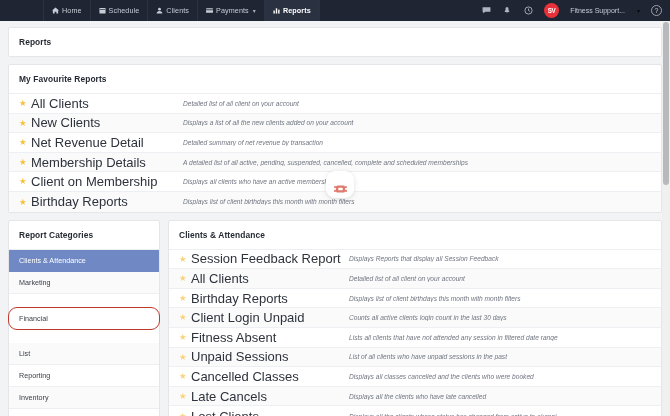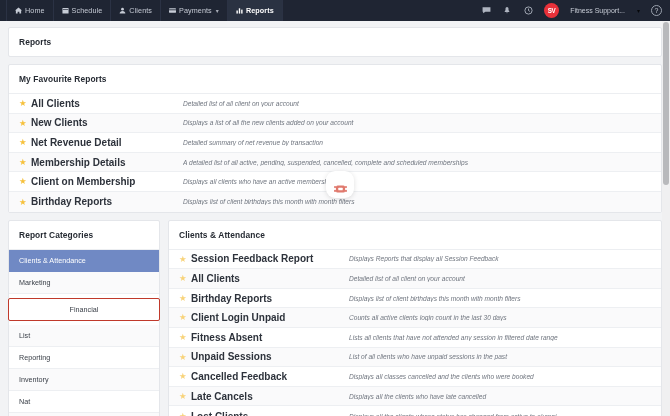--- a/index.html
+++ b/index.html
@@ -8,21 +8,21 @@
     font-family: "Liberation Sans", sans-serif;
     background: #f2f3f5;
     overflow: hidden;
   }
   .app { position: relative; width: 670px; height: 416px; background:#f2f3f5; }
 
   
   .topnav {
     display: flex; align-items: stretch;
     height: 21px; background: #1f2533; width: 100%;
-    position: relative; z-index: 30;
+    position: relative; z-index: 30; padding-left: 37px;
   }
   .nav-left { display: flex; align-items: stretch; height: 21px; padding-left: 6px; }
   .nav-item {
     display: flex; align-items: center; gap: 3px;
     padding: 0 8px; color: #c7ccd6; font-size: 7.2px; letter-spacing: .1px;
     border-right: 1px solid #2b3244; white-space: nowrap;
   }
   .nav-item:first-child { border-left: 1px solid #2b3244; }
   .nav-item.active { background: #2a3242; color: #ffffff; font-weight: bold; }
   .nav-ico { display:inline-block; width: 7px; height: 7px; position: relative; }
@@ -60,42 +60,42 @@
     display: flex; align-items: center;
     height: 19.6px; padding: 0 10px;
     border-bottom: 1px solid #edeff2;
     background: #ffffff;
   }
   .row:nth-child(even) { background: #fafafb; }
   .row:last-child { border-bottom: none; }
   .star { width: 12px; flex: 0 0 12px; font-size: 8.5px; line-height: 1; color: #f6c13c; }
   .star.hollow { color: #f8d379; }
   .row-name {
-    flex: 0 0 152px; font-size: 10px; font-weight: bold; color: #2d323b;
+    flex: 0 0 152px; font-size: 13px; font-weight: normal; color: #2d323b;
     white-space: nowrap; overflow: hidden; text-overflow: ellipsis;
   }
   .row-desc {
     flex: 1 1 auto; font-size: 6.6px; font-style: italic; color: #6f757f;
     white-space: nowrap; overflow: hidden;
   }
 
   
   .lower { display: flex; gap: 8px; align-items: flex-start; }
   .col-left { flex: 0 0 152px; }
   .col-right { flex: 1 1 auto; }
   .cat-item {
     font-size: 7.2px; color: #3b4049;
     padding: 6px 10px; border-bottom: 1px solid #edeff2;
     background: #ffffff; position: relative;
   }
   .cat-item:nth-child(even) { background: #fafafb; }
   .cat-item.selected { background: #7089c4; color: #ffffff; border-bottom-color:#7089c4; }
   .cat-item.flagged {
-    border: 1.4px solid #c0392b; border-radius: 2px;
-    margin: 4px -1px; z-index: 5; text-align: center;
+    border: 1.4px solid #c0392b; border-radius: 9px;
+    margin: 13px -1px; z-index: 5;
   }
 
   
   .col-right .row-name { flex: 0 0 158px; }
 
   
   .support-widget {
     position: absolute; left: 326px; top: 171px;
     width: 28px; height: 27px; border-radius: 9px;
     background: #ffffff; box-shadow: 0 1px 5px rgba(0,0,0,.13);
@@ -286,21 +286,21 @@
                 <span class="row-name">Fitness Absent</span>
                 <span class="row-desc">Lists all clients that have not attended any session in filtered date range</span>
               </div>
               <div class="row">
                 <span class="star hollow">★</span>
                 <span class="row-name">Unpaid Sessions</span>
                 <span class="row-desc">List of all clients who have unpaid sessions in the past</span>
               </div>
               <div class="row">
                 <span class="star hollow">★</span>
-                <span class="row-name">Cancelled Feedback</span>
+                <span class="row-name">Cancelled Classes</span>
                 <span class="row-desc">Displays all classes cancelled and the clients who were booked</span>
               </div>
               <div class="row">
                 <span class="star hollow">★</span>
                 <span class="row-name">Late Cancels</span>
                 <span class="row-desc">Displays all the clients who have late cancelled</span>
               </div>
               <div class="row">
                 <span class="star hollow">★</span>
                 <span class="row-name">Lost Clients</span>

